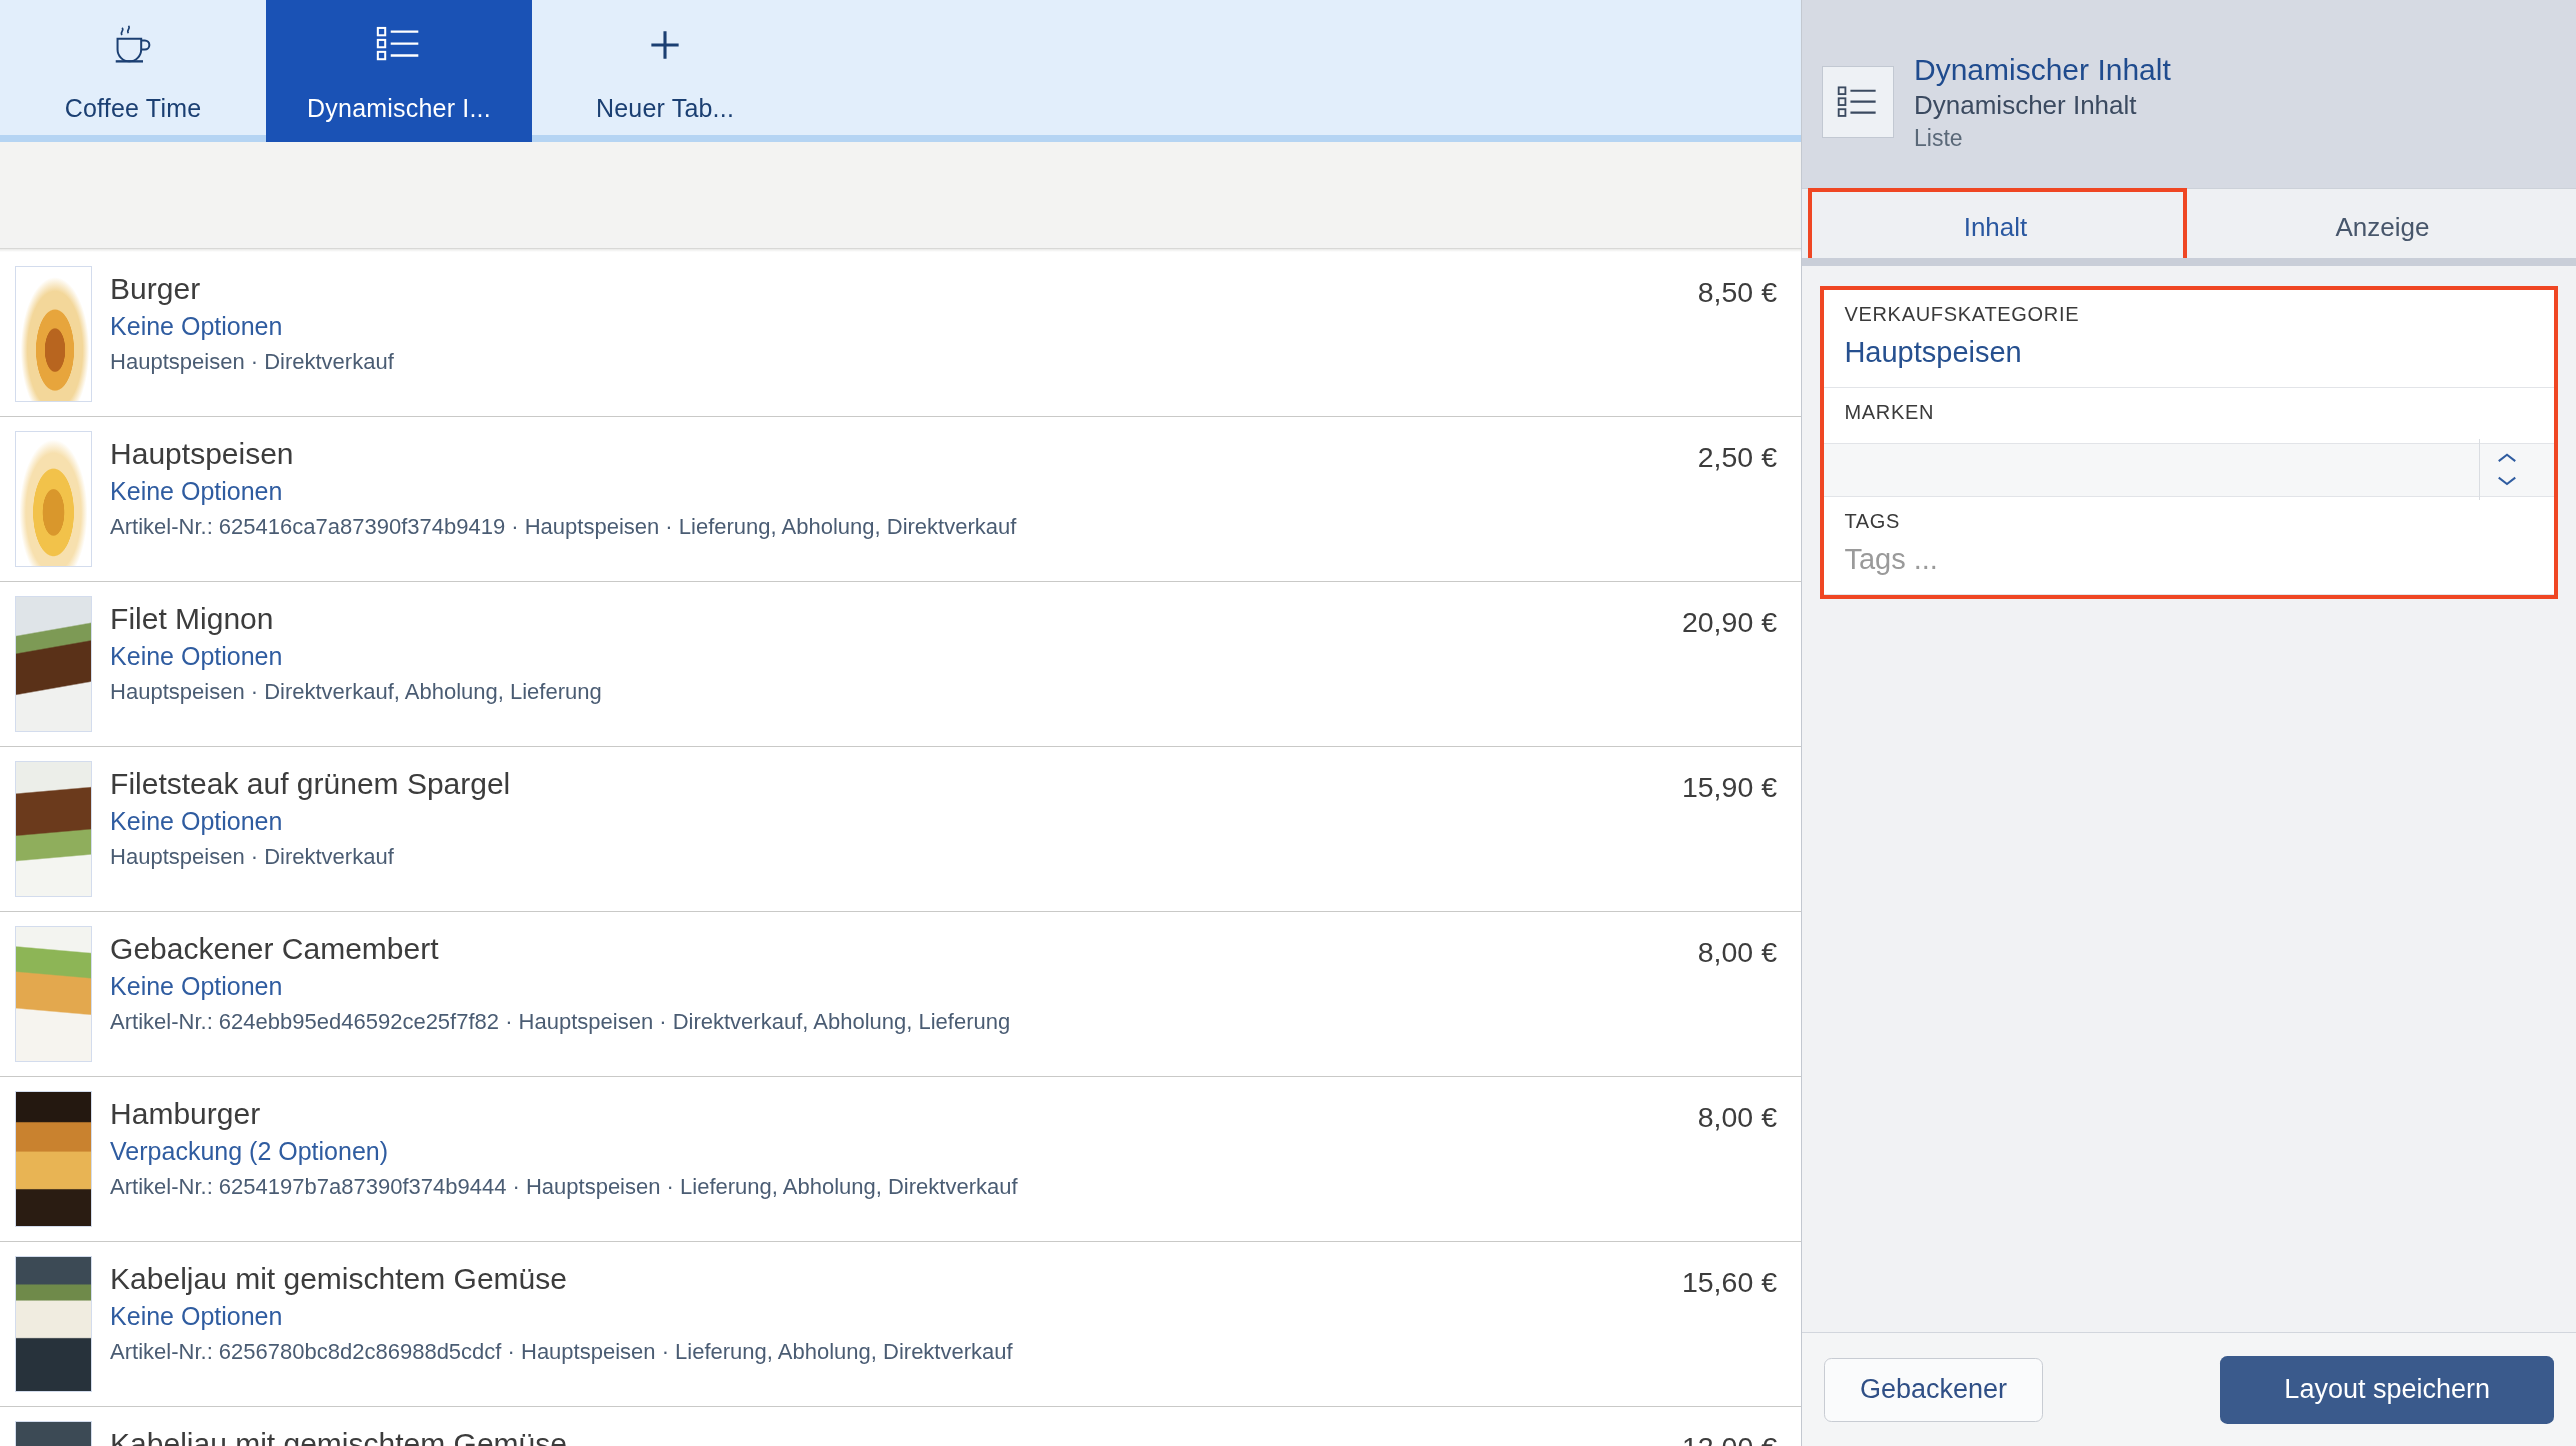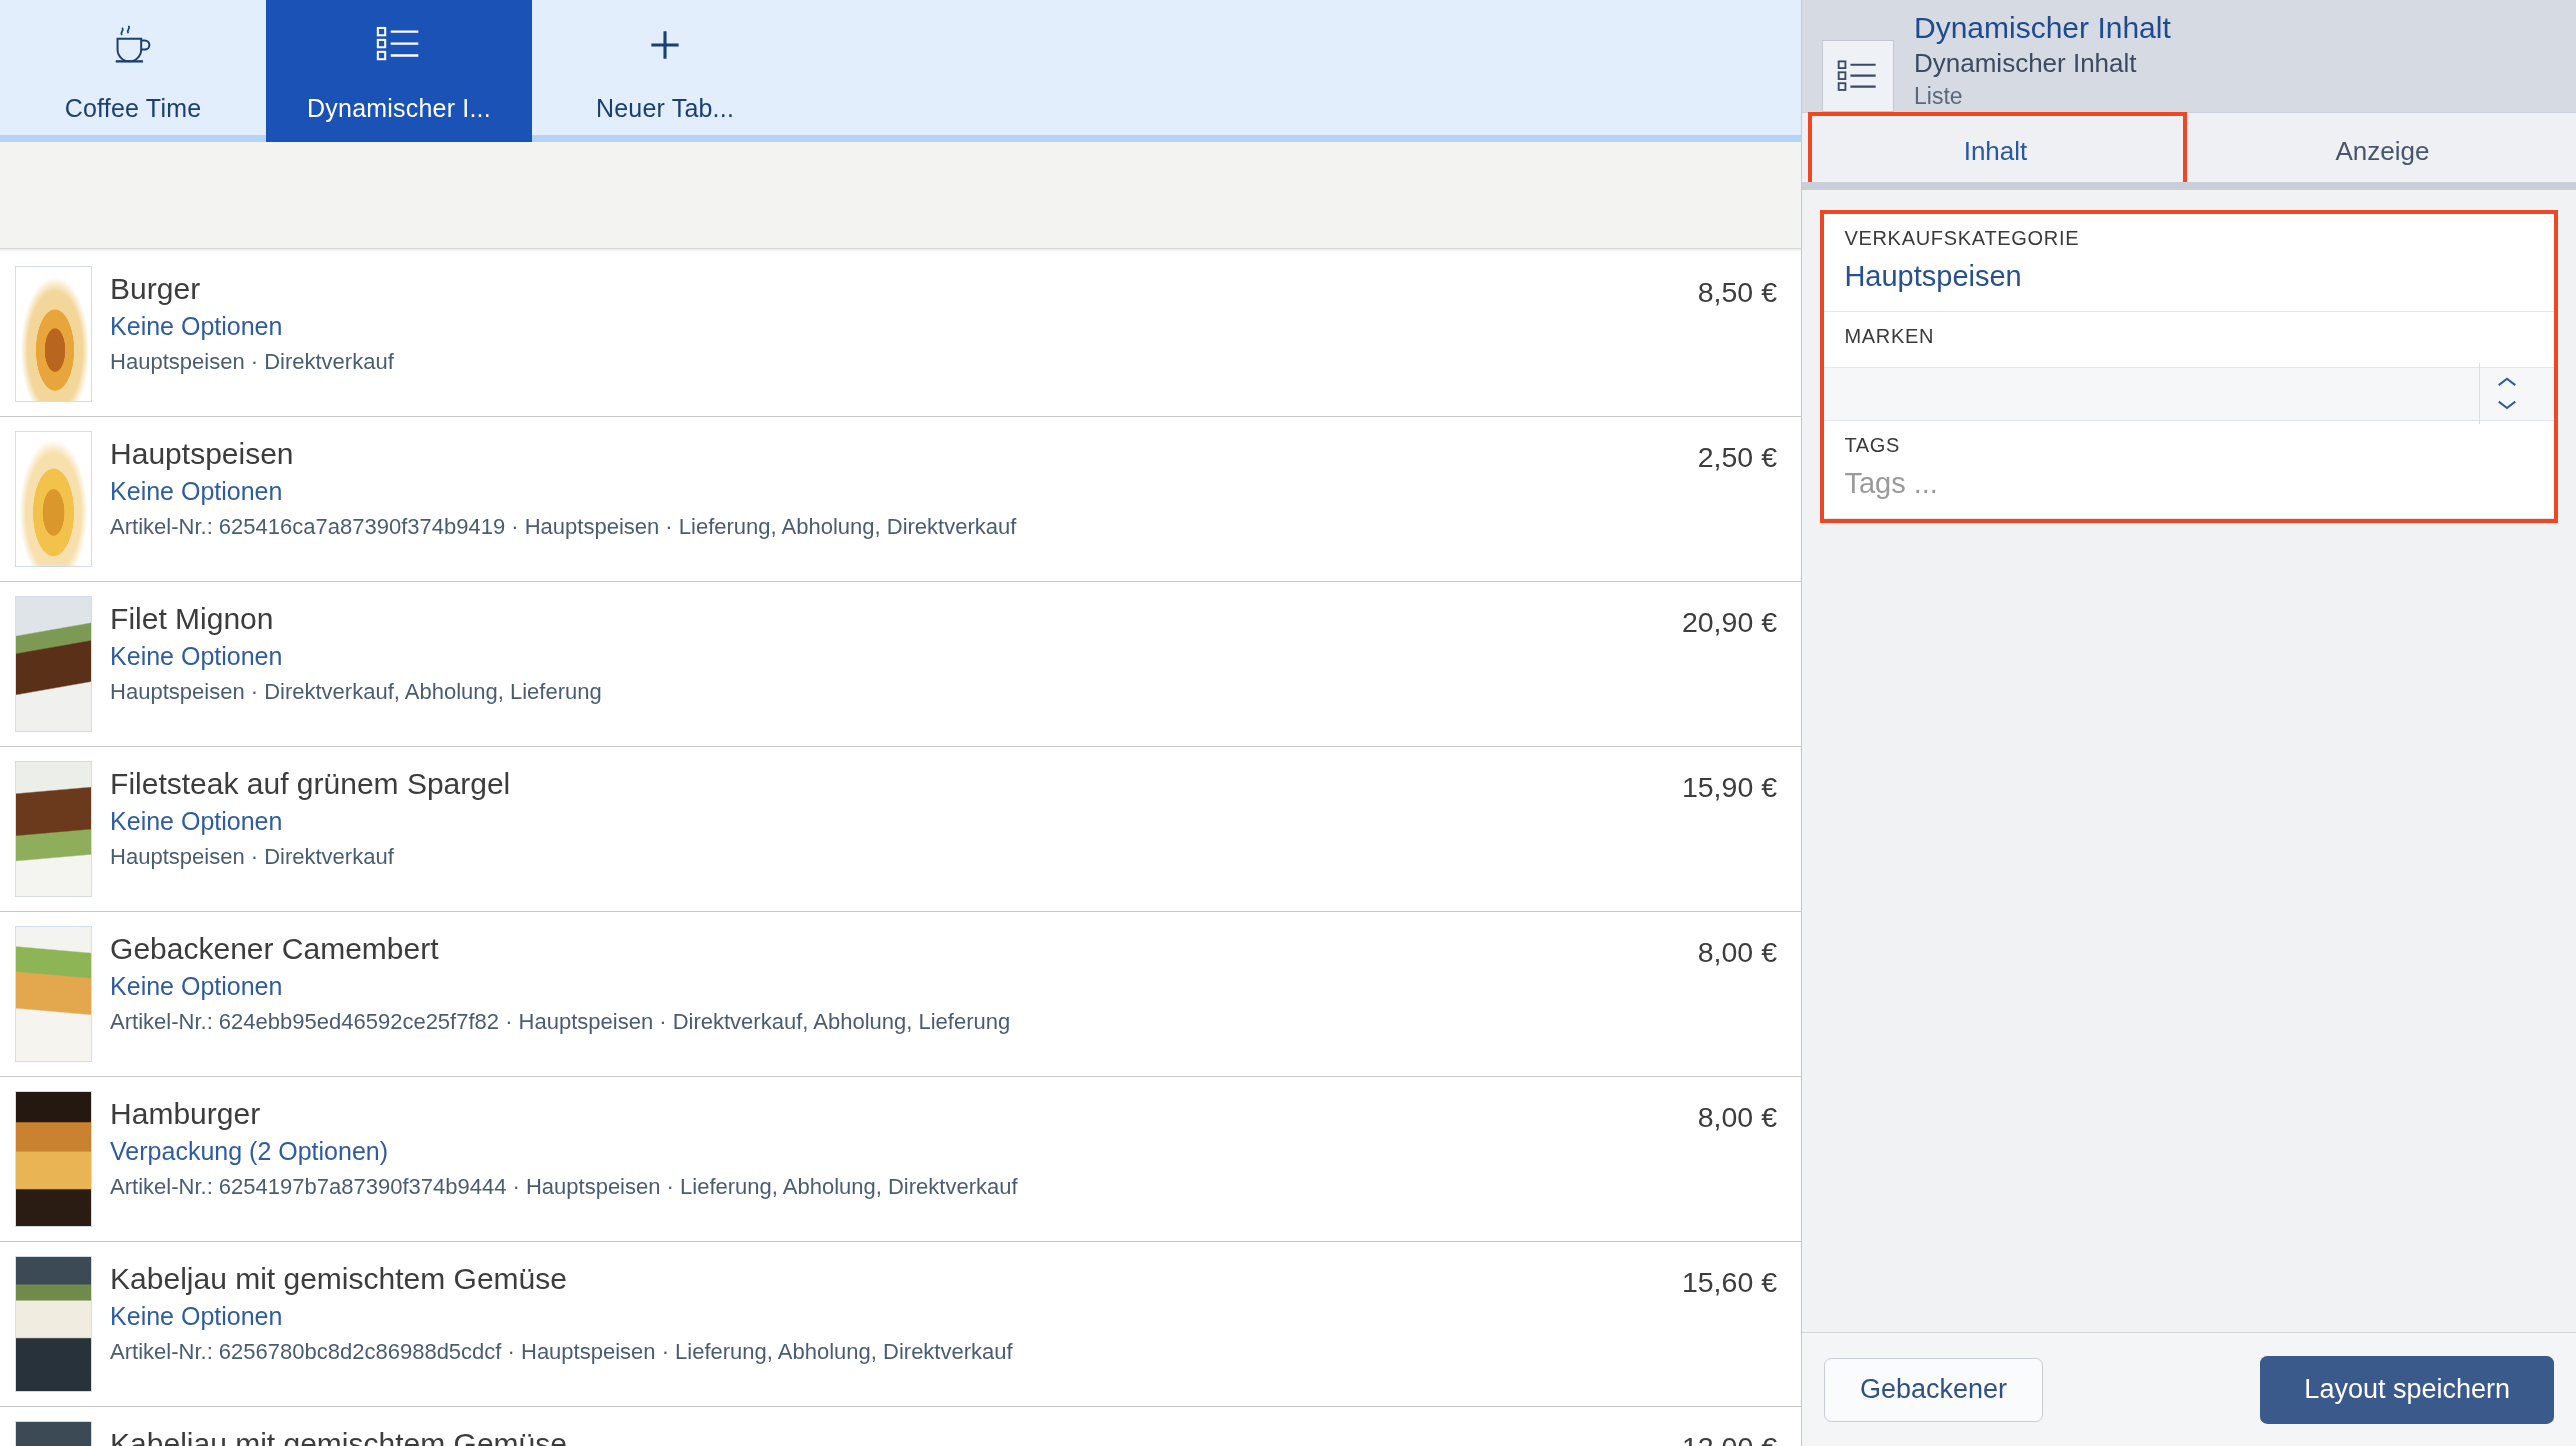--- a/index.html
+++ b/index.html
@@ -32,21 +32,21 @@
   .thumb { width: 77px; height: 136px; border: 0.9px solid #d3dced; background: #fff; flex: 0 0 auto; margin-right: 18.4px; overflow: hidden; position: relative; }
   .thumb .ph { position: absolute; left: 0; right: 0; bottom: 0; top: 0; }
   .rowtext { flex: 1 1 auto; min-width: 0; padding-top: 5.5px; }
   .rtitle { font-size: 30px; color: #3c3c3c; line-height: 1.12; white-space: nowrap; }
   .ropts { font-size: 25px; color: #2f5ca0; margin-top: 7.3px; line-height: 1.1; white-space: nowrap; }
   .rmeta { font-size: 22px; color: #4a5c73; margin-top: 10px; line-height: 1.1; white-space: nowrap; }
   .rprice { font-size: 28.5px; color: #3c3c3c; flex: 0 0 auto; padding-top: 9.2px; white-space: nowrap; text-align: right; min-width: 165px; }
 
   
   #right { width: 775px; height: 1446px; background: #f1f2f4; border-left: 0.9px solid #c3c8d0; display: flex; flex-direction: column; }
-  #panelhead { height: 112px; background: #d6dae3; display: flex; align-items: flex-end; padding: 16.5px 18.4px 0 20px; flex: 0 0 auto; }
+  #panelhead { height: 188px; background: #d6dae3; display: flex; align-items: center; padding: 16.5px 18.4px 0 20px; flex: 0 0 auto; }
   #panelhead .picon { width: 72px; height: 72px; border: 0.9px solid #c2c8d2; background: #eef1f5; display:flex; align-items:center; justify-content:center; flex:0 0 auto; margin-right: 20px; }
   #panelhead .ptext { padding-top: 1.8px; }
   .ptitle { font-size: 30px; color: #1f4b8e; line-height: 1.15; }
   .psub { font-size: 26px; color: #3b4a60; line-height: 1.3; margin-top: 1.8px; }
   .ptype { font-size: 23px; color: #5a6878; line-height: 1.3; margin-top: 0.9px; }
 
   #panetabs { height: 78px; background: #eef0f3; display: flex; flex: 0 0 auto; border-top: 0.9px solid #ccd1d9; position: relative; }
   .ptab { flex: 1 1 0; display: flex; align-items: center; justify-content: center; font-size: 26px; color: #47566b; cursor: pointer; position: relative; }
   .ptab.active { color: #2a58a0; }
   .ptab.active::after { content:""; position:absolute; left:0; right:0; bottom:0; height:8.3px; background:#3c5c92; }
@@ -58,21 +58,21 @@
   .field { padding: 13px 20px 18.4px 20px; border-bottom: 0.9px solid #e2e4e8; position: relative; }
   .flabel { font-size: 20px; color: #3a3a3a; letter-spacing: 0.7px; text-transform: uppercase; }
   .fvalue { font-size: 29px; color: #26508f; margin-top: 11px; line-height: 1.1; }
   .fplaceholder { font-size: 29px; color: #9a9a9a; margin-top: 11px; line-height: 1.1; }
   .spin { position: absolute; right: 20px; top: 51px; width: 55px; height: 61px; border-left: 0.9px solid #dadde2; display: flex; flex-direction: column; align-items: center; justify-content: center; gap: 7.3px; cursor: pointer; }
   .fgap { height: 53px; background: #f6f7f8; border-bottom: 0.9px solid #e2e4e8; }
 
   #panelfoot { height: 114px; background: #f4f5f6; border-top: 0.9px solid #d2d6dd; display: flex; align-items: center; justify-content: space-between; padding: 0 22px; flex: 0 0 auto; }
   .btn { font-size: 27px; border-radius: 7.3px; display: flex; align-items: center; justify-content: center; cursor: pointer; }
   #cancelbtn { background: #fafbfc; border: 0.9px solid #c8ccd3; color: #2f4f86; height: 64px; padding: 0 35px; }
-  #savebtn { background: #3a5a8c; color: #ffffff; height: 68px; padding: 0 44px; }
+  #savebtn { background: #3a5a8c; color: #ffffff; height: 68px; padding: 0 64px; }
 </style>
 </head>
 <body>
 
 <div id="app">
 
   <div id="left">
 
     <div id="tabbar">
       <div class="tab">

